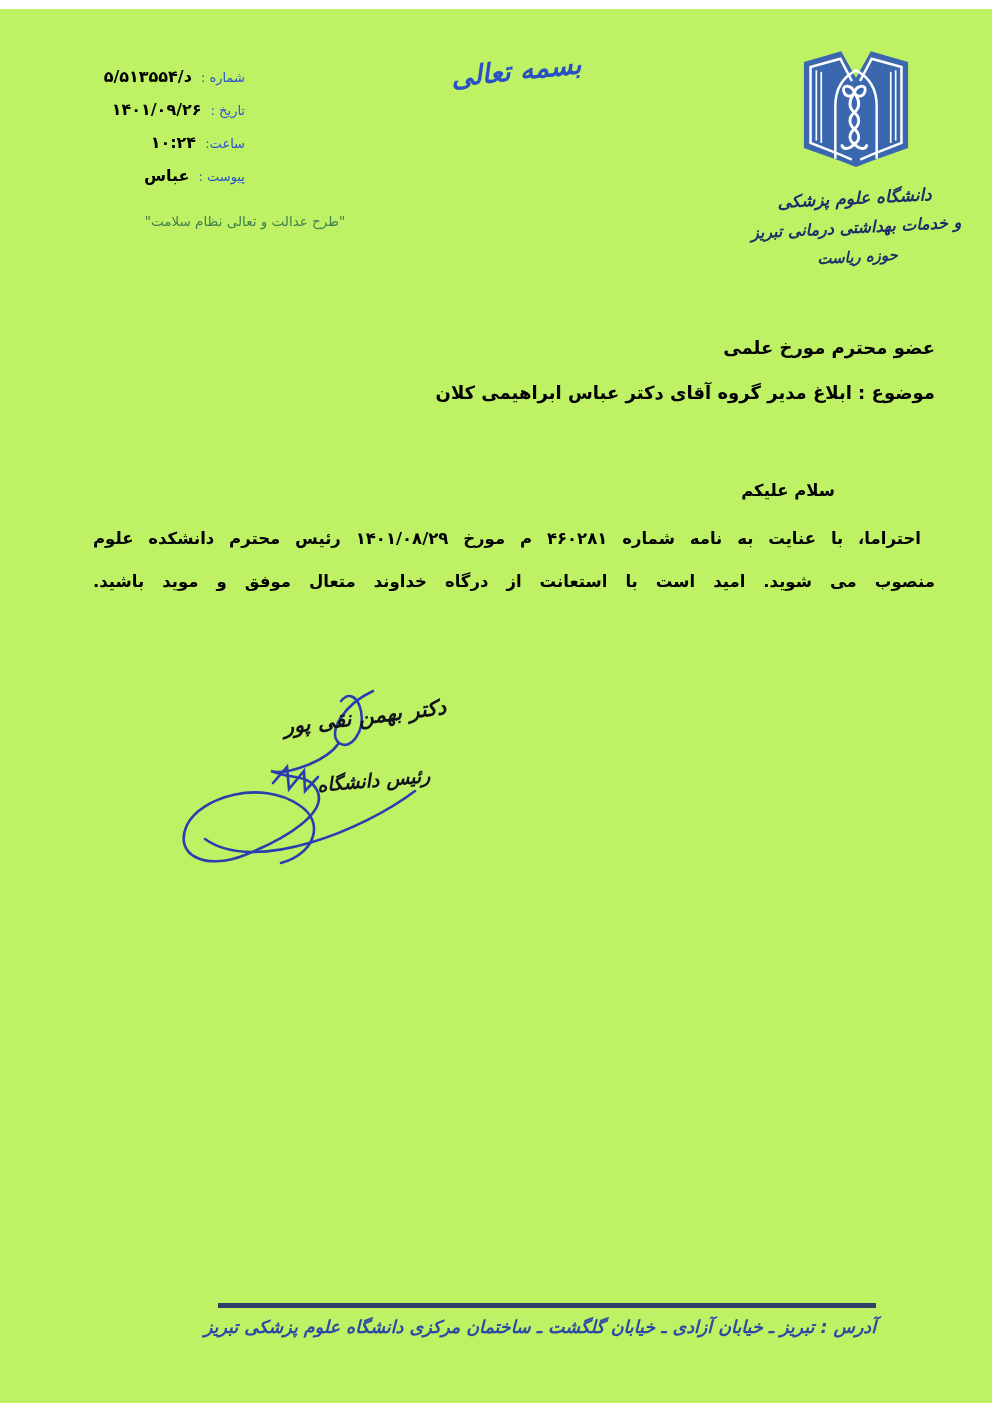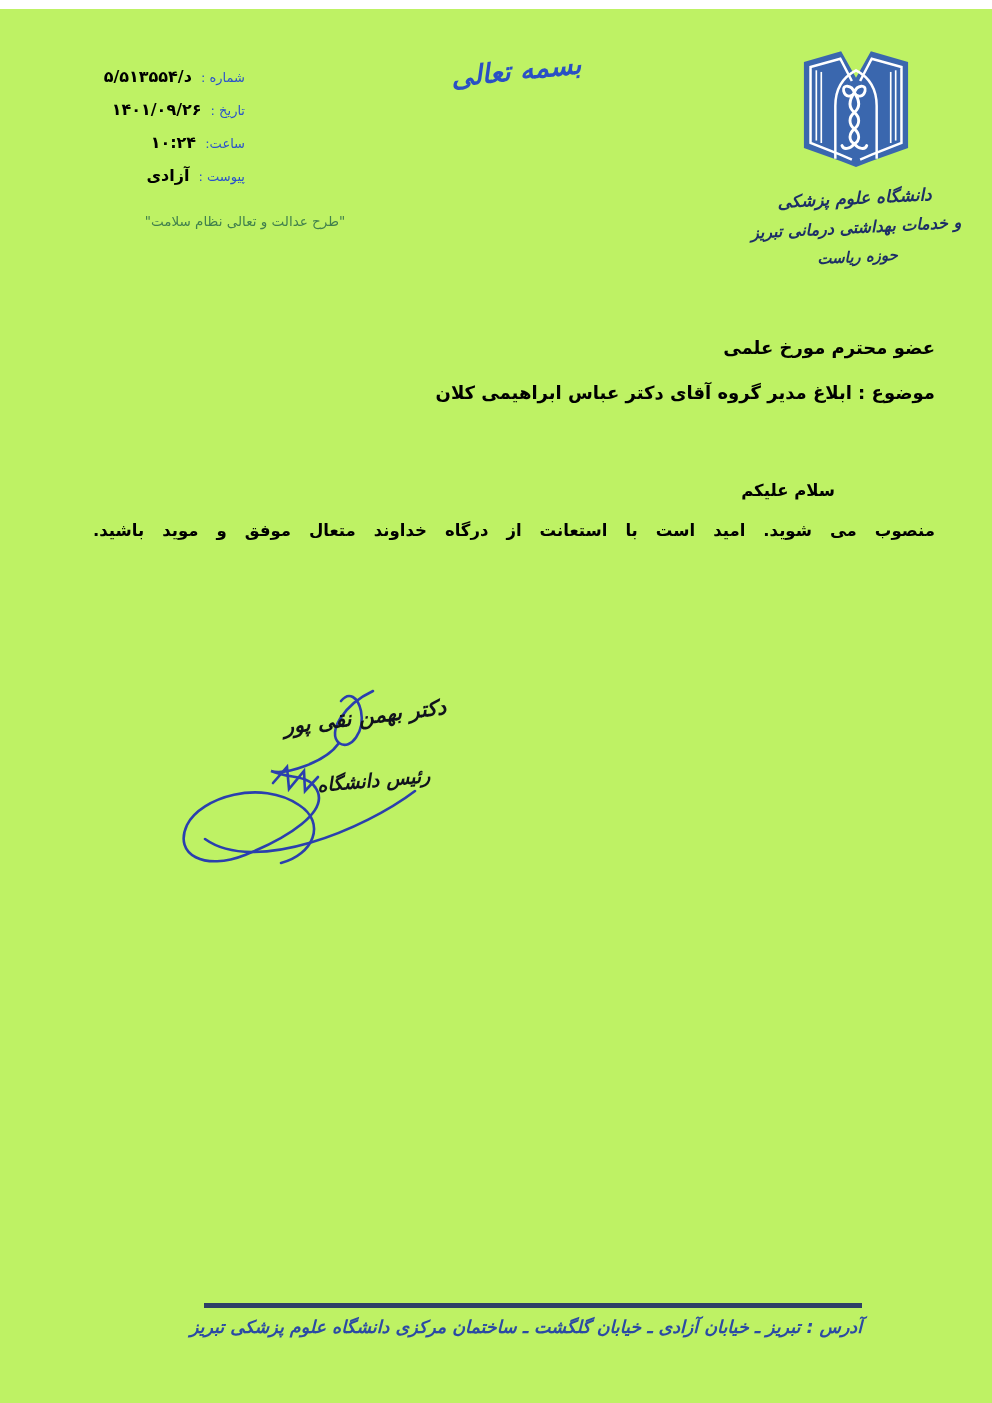--- a/index.html
+++ b/index.html
@@ -82,21 +82,21 @@
 
   
   .cc-block {
     position:absolute; top:950px; right:87px; left:93px;
     direction:rtl; text-align:right; color:#000;
   }
   .cc-label { font-size:15px; font-weight:bold; }
   .cc-line  { font-size:15px; font-weight:bold; margin-top:11px; padding-right:16px; }
 
   
-  .footer { position:absolute; top:1294px; left:204px; width:658px; direction:rtl; text-align:center; }
+  .footer { position:absolute; top:1294px; left:218px; width:658px; direction:rtl; text-align:center; }
   .footer-rule { height:4px; border-top:3px solid #2e4066; border-bottom:2px solid #2e4066; }
   .footer-address {
     margin-top:9px; color:#2b4aa4; font-size:17.5px;
     font-weight:bold; font-style:italic; white-space:nowrap;
   }
   .footer-phone {
     margin-top:7px; color:#2b4aa4; font-size:13.5px;
     font-weight:bold; font-style:italic; white-space:nowrap;
   }
   .bottom-line { position:absolute; left:0; right:0; bottom:4px; height:2px; background:#ccd7e3; }
@@ -114,21 +114,21 @@
     <div class="meta-row">
       <span class="meta-label">تاریخ :</span>
       <span class="meta-value" dir="ltr">۱۴۰۱/۰۹/۲۶</span>
     </div>
     <div class="meta-row">
       <span class="meta-label">ساعت:</span>
       <span class="meta-value" dir="ltr">۱۰:۲۴</span>
     </div>
     <div class="meta-row">
       <span class="meta-label">پیوست :</span>
-      <span class="meta-value">آزادی</span>
+      <span class="meta-value">عباس</span>
     </div>
   </div>
 
   <div class="slogan">"طرح عدالت و تعالی نظام سلامت"</div>
 
   <div class="besmellah">بسمه تعالی</div>
 
   <div class="logo-block">
     <svg class="logo-emblem" width="124" height="136" viewBox="0 0 150 150">
       <path d="M75,42 L57,10 L12,23 L12,127 L57,143 L75,150 L93,143 L138,127 L138,23 L93,10 Z" fill="#3a67ae"></path>
@@ -149,20 +149,21 @@
     </div>
   </div>
 
   <div class="recipient">
     <div>عضو محترم مورخ علمی</div>
     <div>موضوع : ابلاغ مدیر گروه آقای دکتر عباس ابراهیمی کلان</div>
   </div>
 
   <div class="letter-body">
     <div class="greeting">سلام علیکم</div>
+    <div class="body-line first">احتراما، با عنایت به نامه شماره ۴۶۰۲۸۱ م مورخ ۱۴۰۱/۰۸/۲۹ رئیس محترم دانشکده علوم</div>
     <div class="body-line">منصوب می شوید. امید است با استعانت از درگاه خداوند متعال موفق و موید باشید.</div>
   </div>
 
   <div class="signature">
     <svg class="sig-svg" width="340" height="210" viewBox="0 0 340 210">
       <g fill="none" stroke="#2a3fae" stroke-width="2.6" stroke-linecap="round">
         <path d="M208,12 C178,26 162,54 174,64 C186,72 200,52 196,32 C193,18 184,12 176,22"></path>
         <path d="M174,64 C160,84 120,96 106,92 C126,100 142,96 150,108"></path>
         <path d="M150,108 C168,132 120,160 80,176 C40,192 8,176 22,146 C36,118 96,100 134,126 C162,144 148,176 116,184"></path>
         <path d="M108,104 l14,-16 l2,22 l15,-18 l1,20 l13,-14"></path>

